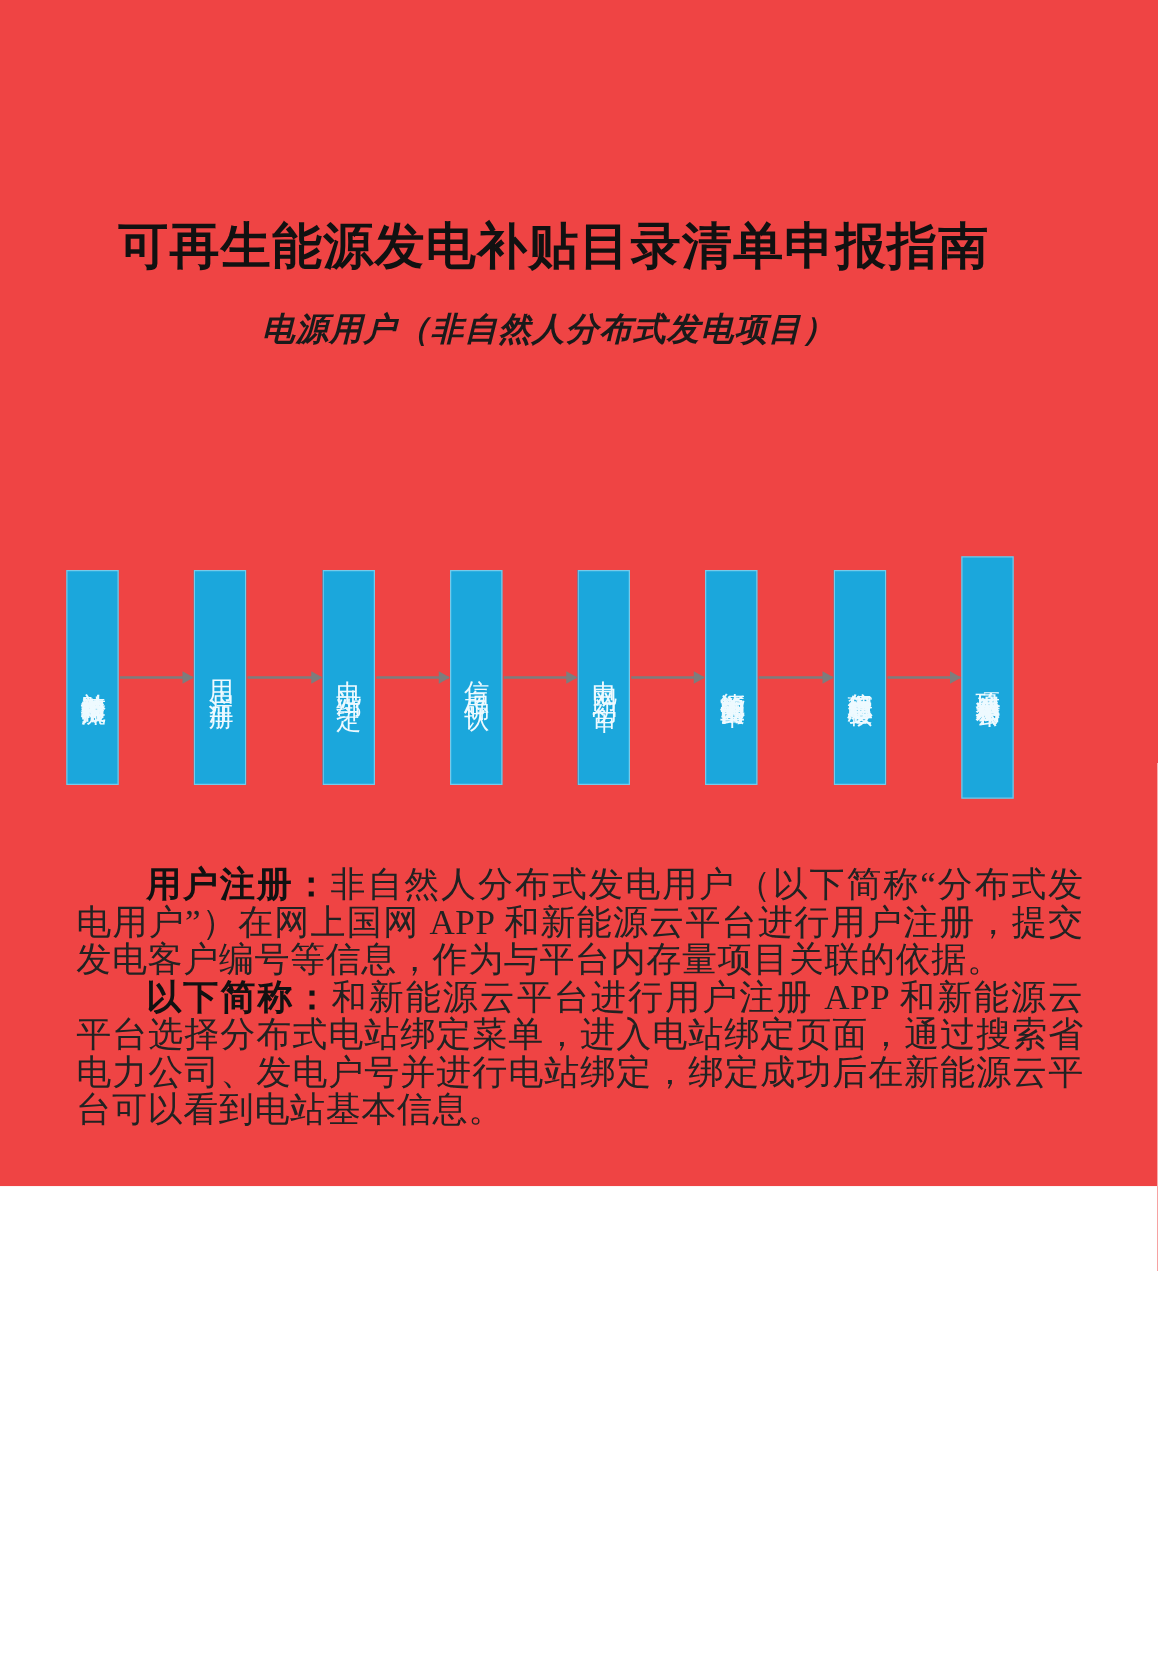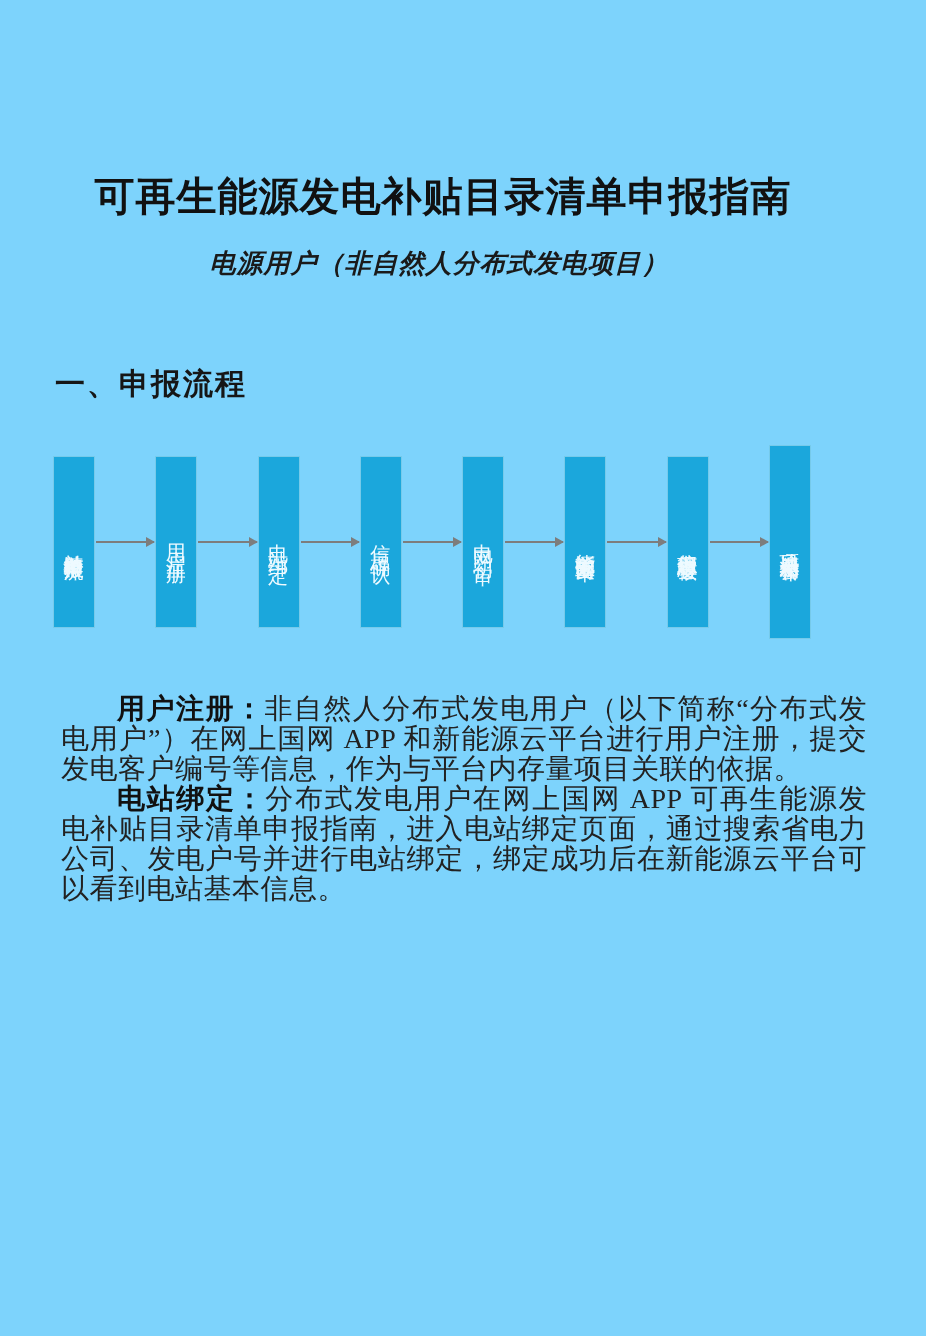--- a/index.html
+++ b/index.html
@@ -3,22 +3,22 @@
 <meta charset="utf-8">
 <style>
   html, body {
     margin: 0;
     padding: 0;
     background: #ffffff;
   }
   .page {
     position: relative;
     width: 926px;
-    height: 1336px;
-    background: #7dd3fc;
+    height: 949px;
+    background: #ef4444;
     overflow: hidden;
     font-family: "Liberation Serif", serif;
     color: #1c1c1c;
   }
   .title {
     position: absolute;
     top: 142px;
     left: 0;
     right: 40px;
     text-align: center;
@@ -128,21 +128,20 @@
 </style>
 </head>
 <body>
 
 <div class="page">
 
   <h1 class="title">可再生能源发电补贴目录清单申报指南</h1>
 
   <h2 class="subtitle">电源用户（非自然人分布式发电项目）</h2>
 
-  <h3 class="section-heading">一、申报流程</h3>
 
   <div class="flowchart">
     <div class="fbox">
       <span class="vtext">补贴清单申报流程</span>
     </div>
     <div class="farrow"></div>
     <div class="fbox spread">
       <span class="vtext">用户注册</span>
     </div>
     <div class="farrow"></div>
@@ -166,16 +165,16 @@
       <span class="vtext">信息管理中心复核</span>
     </div>
     <div class="farrow"></div>
     <div class="fbox tall">
       <span class="vtext">项目清单公示和公布</span>
     </div>
   </div>
 
   <div class="body-text">
     <p><b>用户注册：</b><span>非自然人分布式发电用户（以下简称“分布式发电用户”）在网上国网 APP 和新能源云平台进行用户注册，提交发电客户编号等信息，作为与平台内存量项目关联的依据。</span></p>
-    <p><b>电站绑定：</b><span>分布式发电用户在网上国网 APP 可再生能源发电补贴目录清单申报指南，进入电站绑定页面，通过搜索省电力公司、发电户号并进行电站绑定，绑定成功后在新能源云平台可以看到电站基本信息。</span></p>
+    <p><b>以下简称：</b><span>和新能源云平台进行用户注册 APP 和新能源云平台选择分布式电站绑定菜单，进入电站绑定页面，通过搜索省电力公司、发电户号并进行电站绑定，绑定成功后在新能源云平台可以看到电站基本信息。</span></p>
   </div>
 
 </div>
 
 </body></html>

